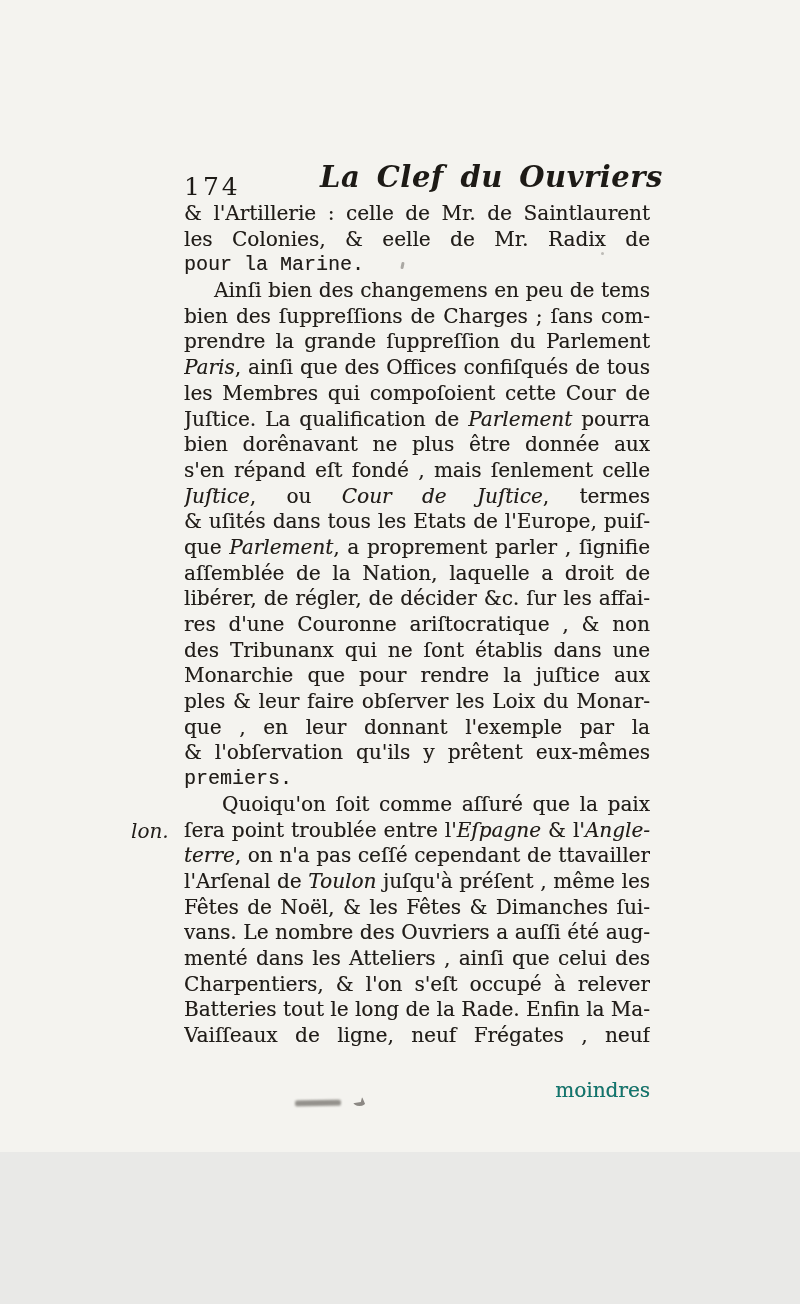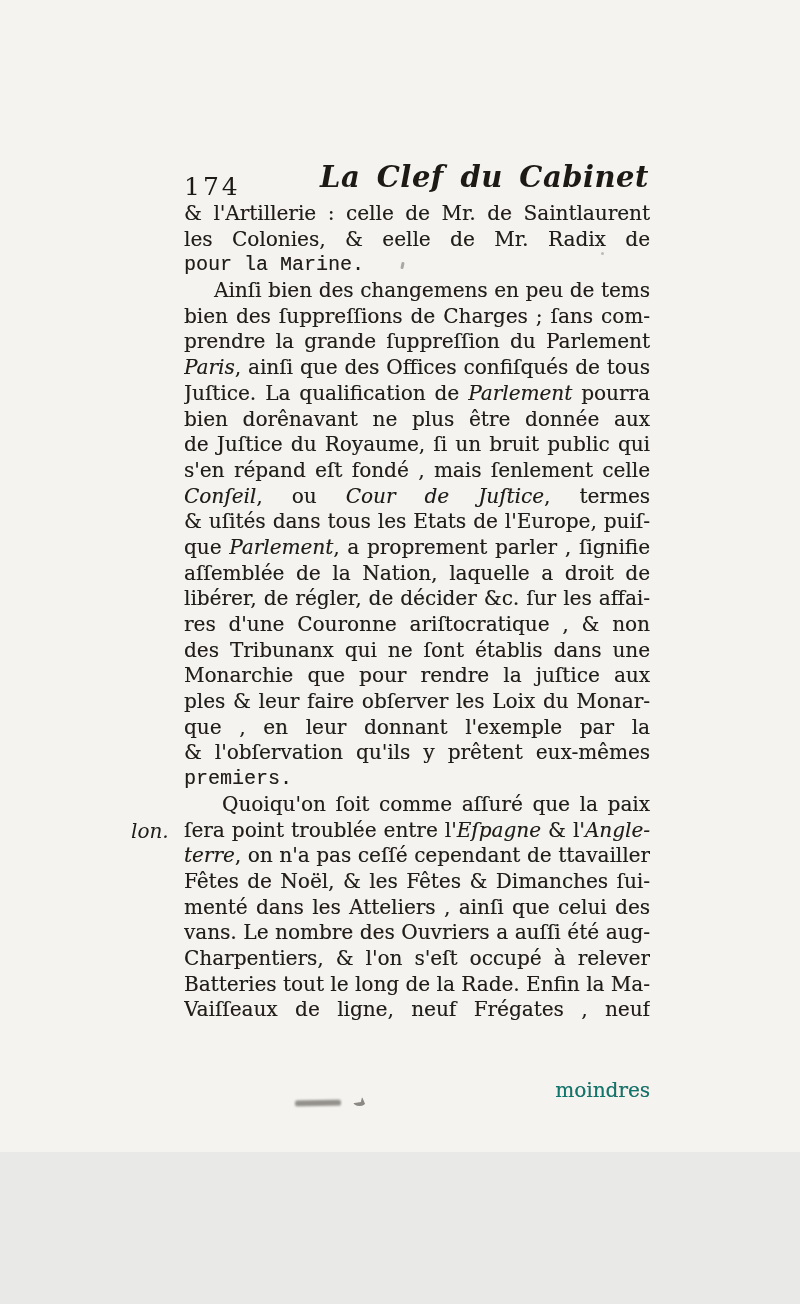--- a/index.html
+++ b/index.html
@@ -71,59 +71,60 @@
              border-radius: 2px; transform: rotate(12deg); }
   #speck-5 { left: 601px; top: 252px; width: 3px; height: 3px; opacity: .3; }
 </style>
 </head>
 <body>
 
 <div id="scan-page">
 
   <div id="page-number">174</div>
 
-  <div id="running-title">La Clef du Cabinet</div>
+  <div id="running-title">La Clef du Ouvriers</div>
 
   <div id="margin-note">lon.</div>
 
   <div id="text-block">
       <div class="paragraph">
         <div class="line">&amp; l'Artillerie : celle de Mr. de Saintlaurent pour</div>
         <div class="line">les Colonies, &amp; eelle de Mr. Radix de Saintefoi</div>
         <div class="line nojust">pour la Marine.</div>
       </div>
       <div class="paragraph">
         <div class="line" style="text-indent: 30px;">Ainſi bien des changemens en peu de tems ,</div>
         <div class="line">bien des ſuppreſſions de Charges ; ſans com-</div>
         <div class="line">prendre la grande ſuppreſſion du Parlement de</div>
         <div class="line"><i>Paris</i>, ainſi que des Offices confiſqués de tous</div>
+        <div class="line">les Membres qui compoſoient cette Cour de</div>
         <div class="line">Juſtice.  La qualification de <i>Parlement</i> pourra</div>
         <div class="line">bien dorênavant ne plus être donnée aux Cours</div>
-        <div class="line">de Juſtice du Royaume, ſi un bruit public qui</div>
         <div class="line">s'en répand eſt fondé , mais ſenlement celle du</div>
-        <div class="line"><i>Conſeil</i>, ou <i>Cour de Juſtice</i>, termes convenables</div>
+        <div class="line"><i>Juſtice</i>, ou <i>Cour de Juſtice</i>, termes convenables</div>
         <div class="line">&amp; uſités dans tous les Etats de l'Europe, puiſ-</div>
         <div class="line">que <i>Parlement</i>, a proprement parler , ſignifie</div>
         <div class="line">aſſemblée de la Nation, laquelle a droit de dé-</div>
         <div class="line">libérer, de régler, de décider &amp;c. ſur les affai-</div>
         <div class="line">res d'une Couronne ariſtocratique , &amp; non pas</div>
         <div class="line">des Tribunanx qui ne ſont établis dans une</div>
         <div class="line">Monarchie que pour rendre la juſtice aux Peu-</div>
         <div class="line">ples &amp; leur faire obſerver les Loix du Monar-</div>
         <div class="line">que , en leur donnant l'exemple par la ſoumiſſion</div>
         <div class="line">&amp; l'obſervation qu'ils y prêtent eux-mêmes les</div>
         <div class="line nojust">premiers.</div>
       </div>
       <div class="paragraph">
         <div class="line" style="text-indent: 38px;">Quoiqu'on ſoit comme aſſuré que la paix ne</div>
         <div class="line">ſera point troublée entre l'<i>Eſpagne</i> &amp; l'<i>Angle-</i></div>
         <div class="line"><i>terre</i>, on n'a pas ceſſé cependant de ttavailler à</div>
+        <div class="line">l'Arſenal de <i>Toulon</i> juſqu'à préſent , même les</div>
         <div class="line">Fêtes de Noël, &amp; les Fêtes &amp; Dimanches ſui-</div>
+        <div class="line">vans. Le nombre des Ouvriers a auſſi été aug-</div>
         <div class="line">menté dans les Atteliers , ainſi que celui des</div>
-        <div class="line">vans. Le nombre des Ouvriers a auſſi été aug-</div>
         <div class="line">Charpentiers, &amp; l'on s'eſt occupé à relever les</div>
         <div class="line">Batteries tout le long de la Rade. Enfin la Ma-</div>
         <div class="line">Vaiſſeaux de ligne, neuf Frégates , neuf autres</div>
       </div>
     </div>
 
   <div id="catchword">moindres</div>
 
   <div id="smudge-a" class="smudge"></div>
   <div id="smudge-b" class="smudge"></div>

